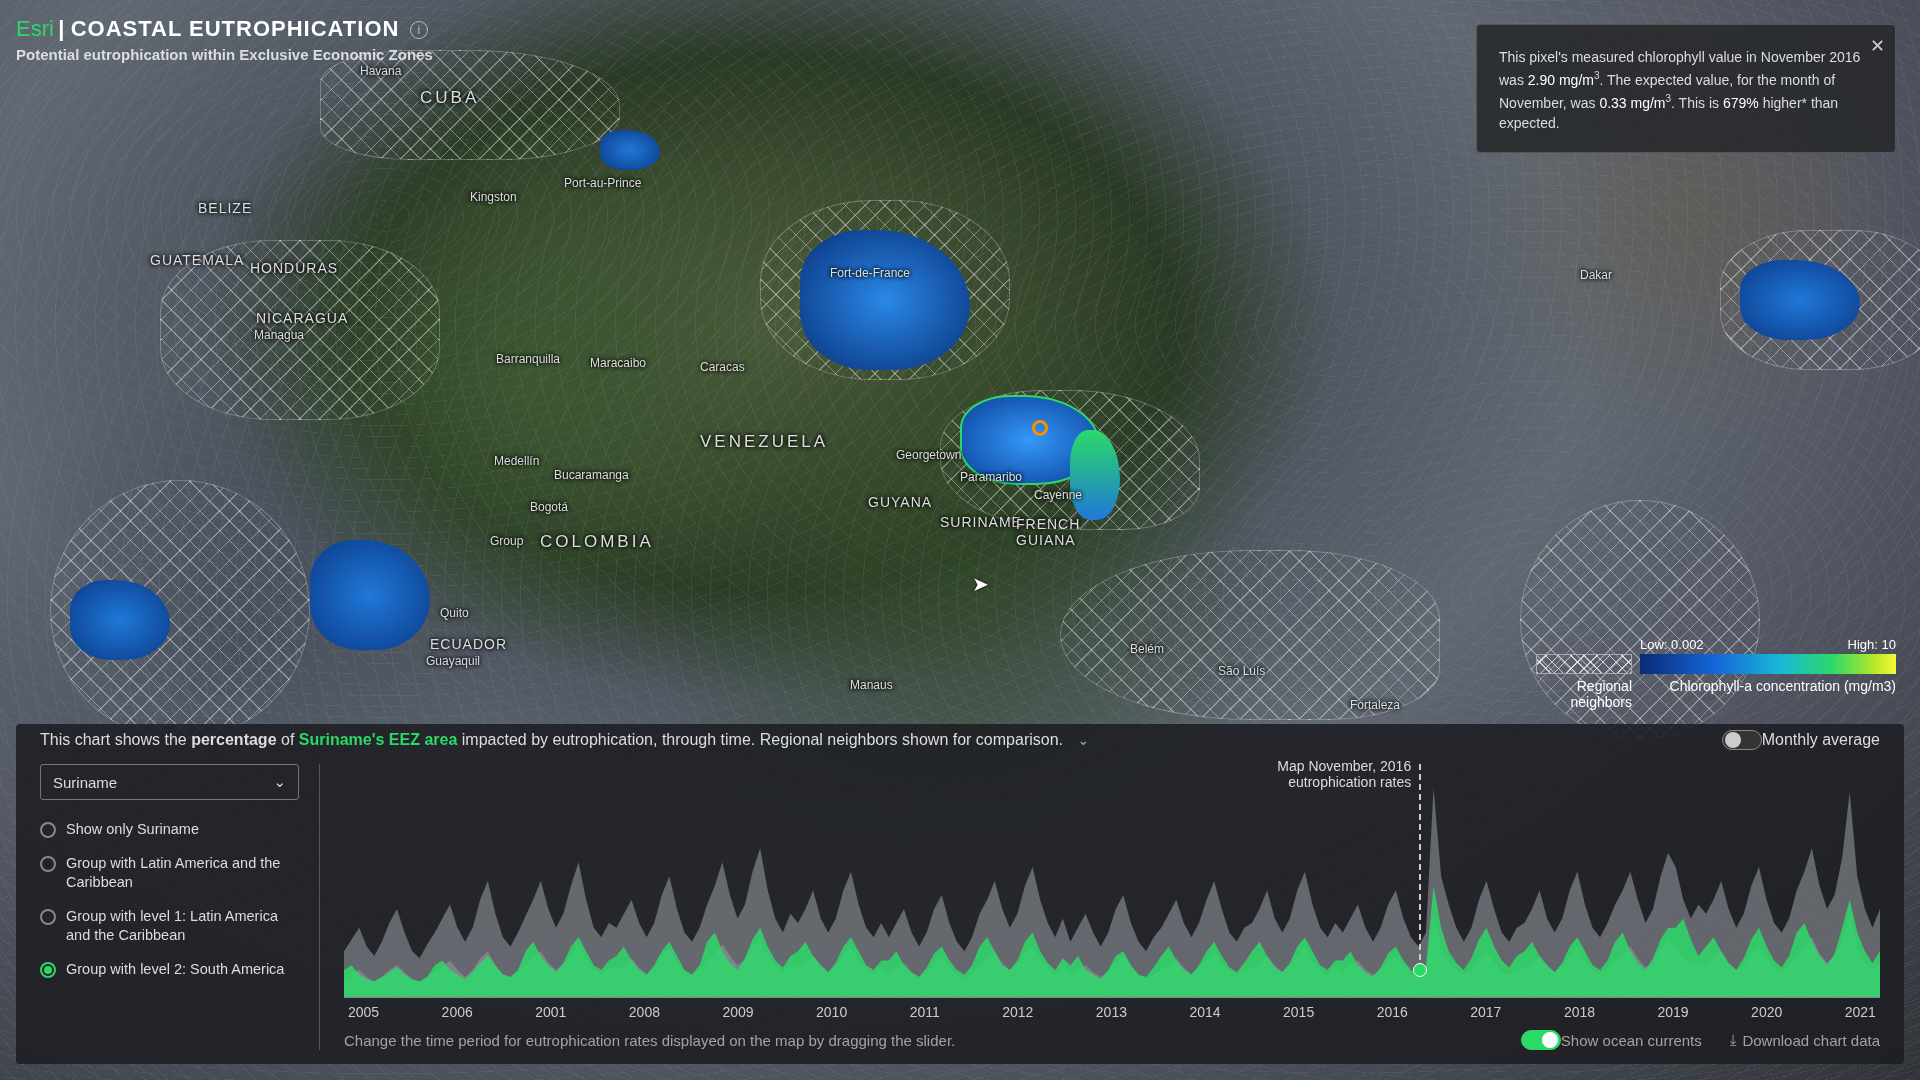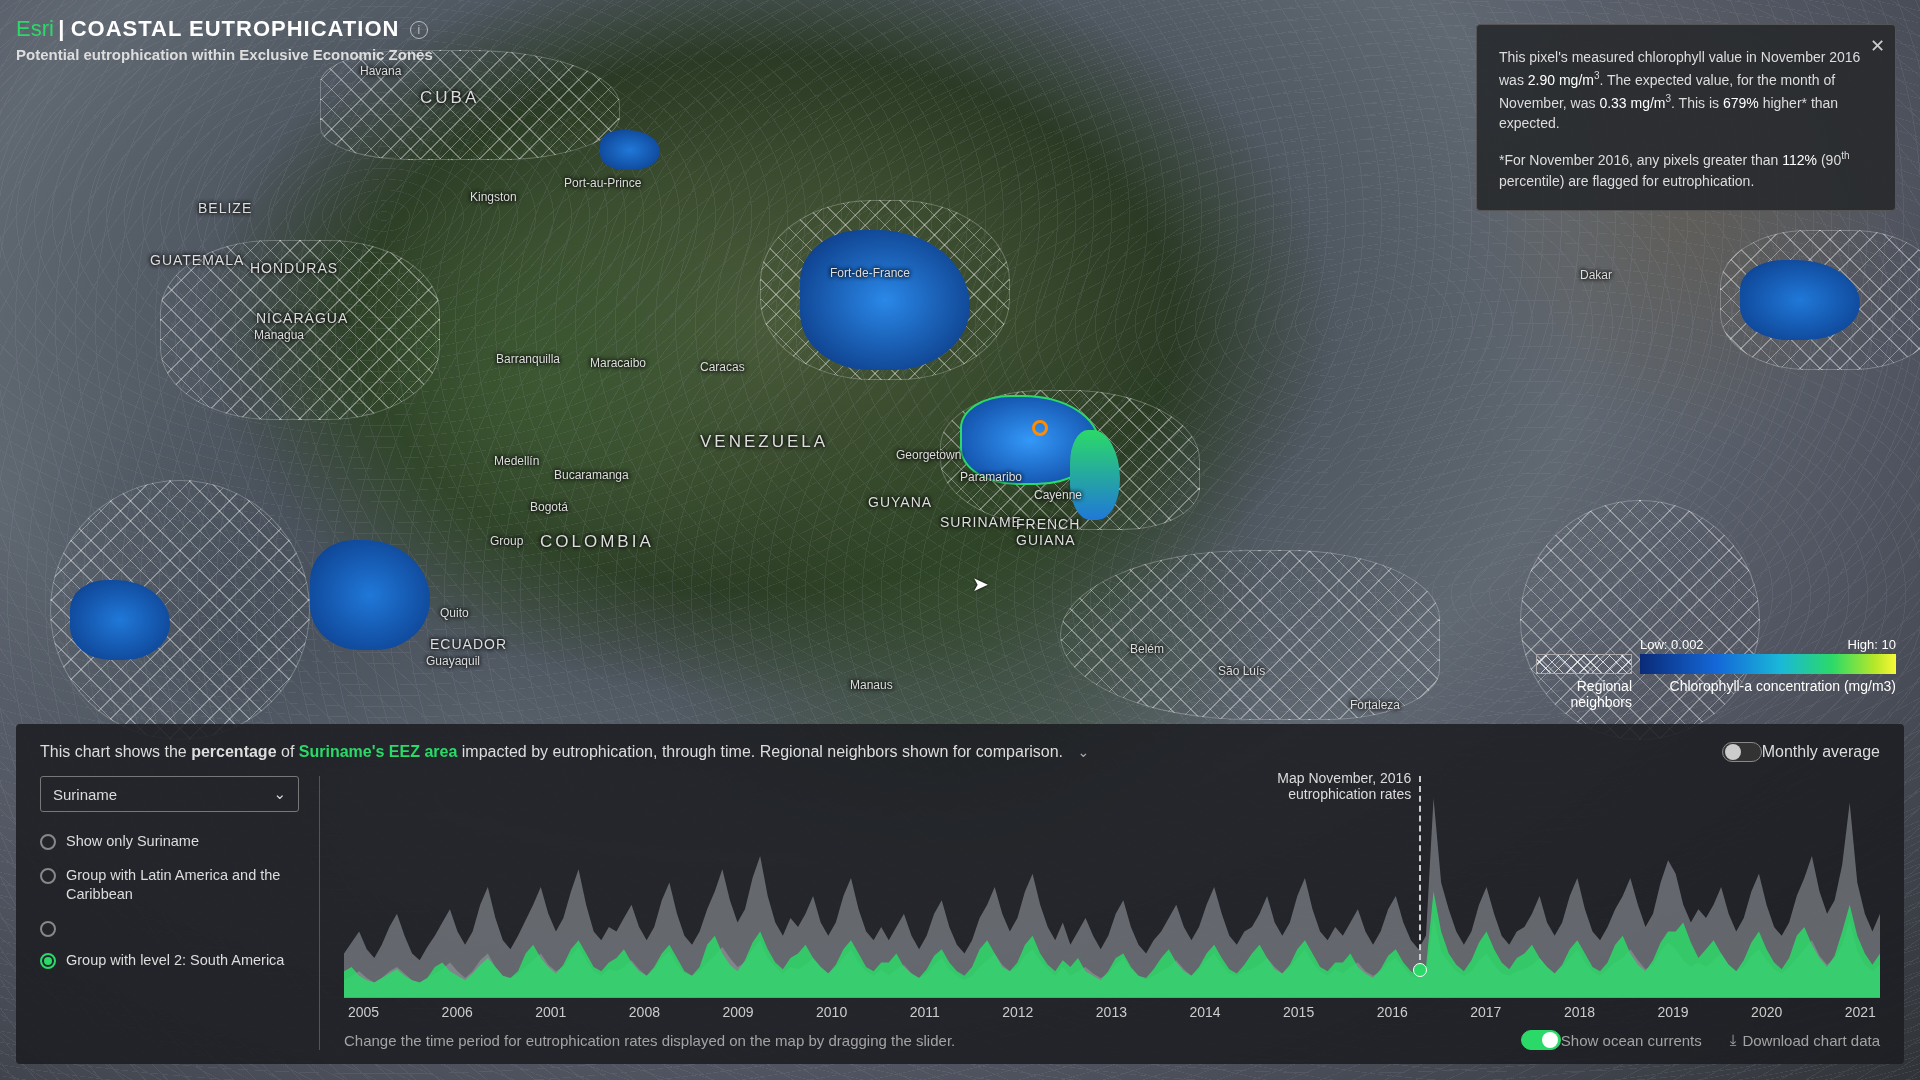--- a/index.html
+++ b/index.html
@@ -48,21 +48,21 @@
 .pixel-panel sup{font-size:10px;}
 .pixel-panel b{color:#fff;font-weight:400;}
 .legend { position: absolute; right: 24px; bottom: 370px; width: 360px; font-size: 14px; }
 .legend .row{display:flex;gap:8px;align-items:flex-end;}
 .legend .neigh-sw{width:96px;height:20px;background-image: repeating-linear-gradient(45deg, rgba(255,255,255,0.7) 0 1px, transparent 1px 9px), repeating-linear-gradient(-45deg, rgba(255,255,255,0.7) 0 1px, transparent 1px 9px);border:1px solid #aaa;}
 .legend .grad{flex:1;height:20px;background:linear-gradient(90deg,#0a2a78 0%,#1468d8 30%,#1ab8d8 55%,#2bd968 75%,#b8e828 92%,#f8f838 100%);position:relative;}
 .legend .lowhigh{display:flex;justify-content:space-between;font-size:13px;margin-bottom:2px;}
 .legend .caps{display:flex;gap:8px;margin-top:4px;font-size:14px;}
 .legend .caps .n{width:96px;text-align:right;}
 .legend .caps .c{flex:1;text-align:right;}
-.bottom-panel { position: absolute; left: 16px; right: 16px; bottom: 16px; height: 340px; background: rgba(28,30,34,0.88); border-radius: 4px; padding: 18px 24px 14px 24px; display:flex; flex-direction:column;}
+.bottom-panel { position: absolute; left: 16px; right: 16px; bottom: 16px; height: 340px; background: rgba(28,30,34,0.88); border-radius: 4px; padding: 6px 24px 14px 24px; display:flex; flex-direction:column;}
 .desc-row{display:flex;align-items:center;justify-content:space-between;font-size:16px;color:#ddd;}
 .desc-row .accent{color:#2bd968;font-weight:600;}
 .desc-row .chev{display:inline-block;margin-left:10px;color:#aaa;font-size:14px;}
 .toggle{display:inline-flex;align-items:center;}
 .toggle .sw{width:40px;height:20px;border-radius:20px;position:relative;border:1px solid #888;}
 .toggle .sw .knob{position:absolute;top:1px;width:16px;height:16px;border-radius:50%;background:#ccc;}
 .toggle.off .sw{background:#333;} .toggle.off .knob{left:2px;}
 .toggle.on .sw{background:#2bd968;border-color:#2bd968;} .toggle.on .knob{right:2px;background:#fff;}
 .content-row{display:flex;flex:1;margin-top:14px;gap:24px;}
 .left-col{width:280px;border-right:1px solid #555;padding-right:20px;}
@@ -149,23 +149,20 @@
   <span class="title">COASTAL EUTROPHICATION</span>
   <span class="info-ic">i</span>
   <div class="sub">Potential eutrophication within Exclusive Economic Zones</div>
 </div>
 
 <div class="pixel-panel">
   <span class="close">✕</span>
   <p>
     <span>This pixel's measured chlorophyll value in November 2016 was </span><b>2.90 mg/m</b><sup>3</sup><span>. The expected value, for the month of November, was </span><b>0.33 mg/m</b><sup>3</sup><span>. This is </span><b>679%</b><span> higher* than expected.</span>
   </p>
-  <p style="margin-top:14px">
-    <span>*For November 2016, any pixels greater than </span><b>112%</b><span> (90</span><sup>th</sup><span> percentile) are flagged for eutrophication.</span>
-  </p>
 </div>
 
 <div class="legend">
   <div class="row">
     <div style="width:96px"></div>
     <div style="flex:1" class="lowhigh">
       <span>Low: 0.002</span>
       <span>High: 10</span>
     </div>
   </div>
@@ -203,20 +200,21 @@
           <div class="radio-opt">
             <span class="r"></span>
             <span>Show only Suriname</span>
           </div>
           <div class="radio-opt">
             <span class="r"></span>
             <span>Group with Latin America and the Caribbean</span>
           </div>
           <div class="radio-opt">
             <span class="r"></span>
+            <span>Group with level 1: Latin America and the Caribbean</span>
           </div>
           <div class="radio-opt active">
             <span class="r"></span>
             <span>Group with level 2: South America</span>
           </div>
         </div>
     </div>
 
     <div class="chart-col">
       <div class="chart-area">

